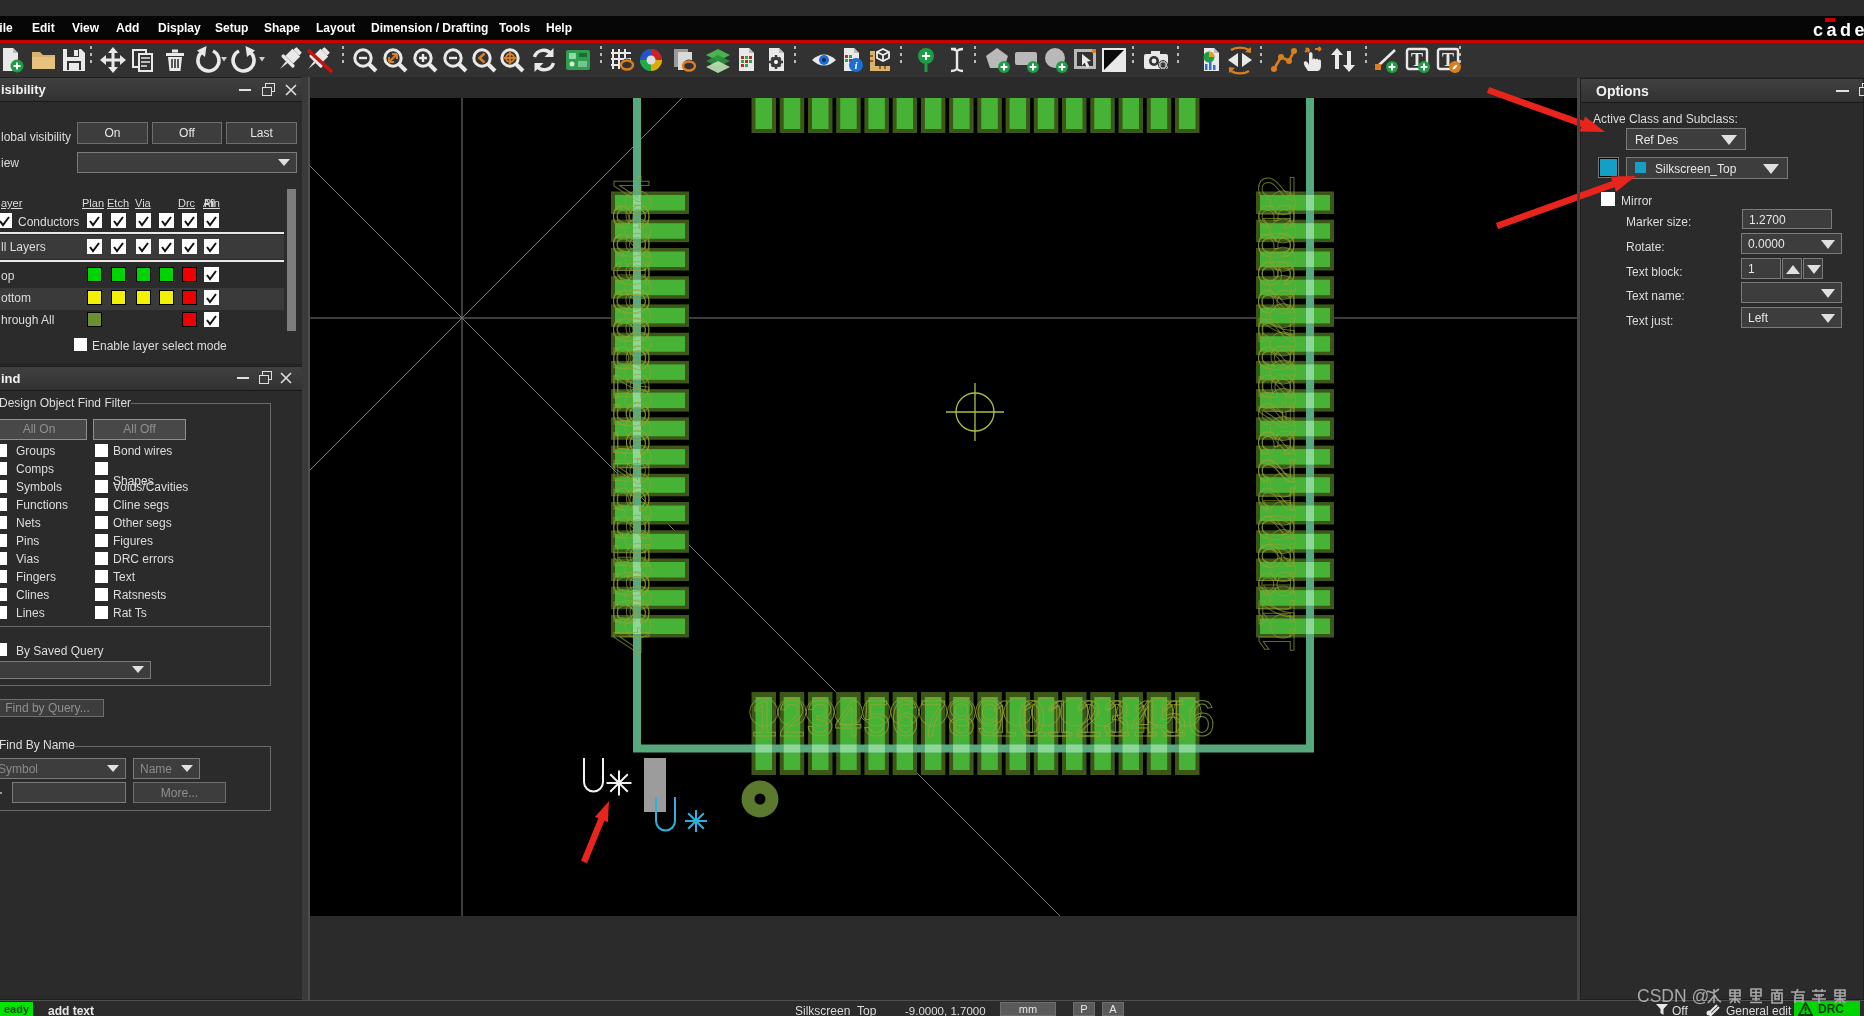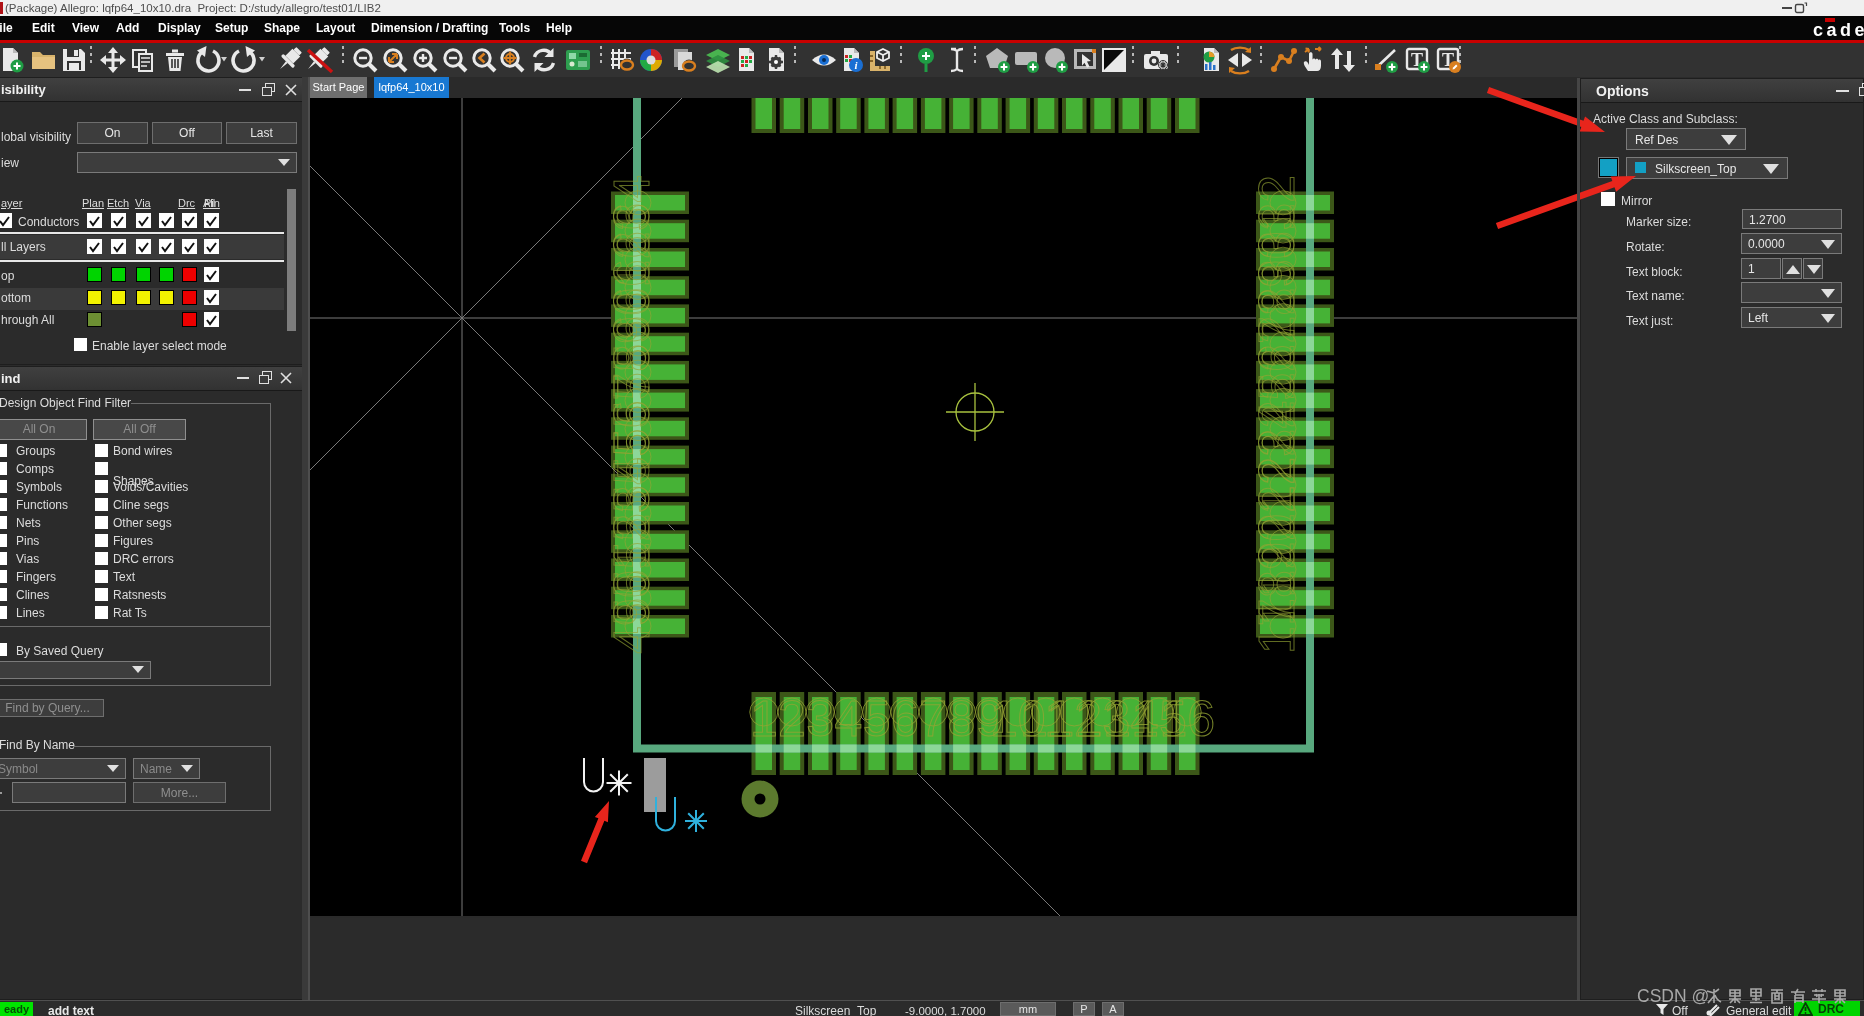--- a/index.html
+++ b/index.html
@@ -31,29 +31,20 @@
 .tab { position:absolute; top:0px; height:21px; color:#fff; font-size:11px;
   text-align:center; padding-top:4px; background:#6f6f6f; white-space:nowrap; overflow:hidden; }
 #canvas { position:absolute; top:21px; left:1px; width:1268px; height:818px; background:#000; }
 #command { top:916px; left:309px; width:1270px; height:84px; }
 #statusbar { top:1000px; left:0; width:1864px; height:16px; background:#2b2b2b;
   border-top:1px solid #505050; color:#d8d8d8; font-size:12px; }
 #options { top:78px; left:1580px; width:284px; height:922px; }
 </style></head>
 <body>
 <div id="root">
-  <div id="titlebar" class="abs">
-    <div style="position:absolute;left:0px;top:2px;width:3px;height:12px;background:#b01217;"></div>
-    <div class="ttext">(Package) Allegro: lqfp64_10x10.dra&nbsp; Project: D:/study/allegro/test01/LIB2</div>
-    <div style="position:absolute;left:1782px;top:7px;width:10px;height:2px;background:#444;"></div>
-    <svg style="position:absolute;left:1794px;top:1px;" width="14" height="14">
-        <rect x="1.5" y="3.5" width="8" height="8" rx="1.5" fill="none" stroke="#444" stroke-width="1.4"></rect>
-        <path d="M10.5 2 h2 v3" fill="none" stroke="#444" stroke-width="1.2"></path>
-      </svg>
-  </div>
   <div id="menubar" class="abs">
     <span class="mi" style="left:-8px">File</span>
     <span class="mi" style="left:32px">Edit</span>
     <span class="mi" style="left:72px">View</span>
     <span class="mi" style="left:116px">Add</span>
     <span class="mi" style="left:158px">Display</span>
     <span class="mi" style="left:215px">Setup</span>
     <span class="mi" style="left:264px">Shape</span>
     <span class="mi" style="left:316px">Layout</span>
     <span class="mi" style="left:371px">Dimension / Drafting</span>
@@ -516,24 +507,20 @@
 <div class="dd" style="left:150px;top:391px;width:67px;height:21px;color:#8a8a8a;padding:3px 0 0 6px;">Name<span class="tri"></span></div>
 <div class="dd" style="left:29px;top:415px;width:114px;height:21px;"></div>
 <div style="position:absolute;left:14px;top:425px;width:5px;height:2px;background:#9a9a9a;"></div>
 <div class="dk-btn gray" style="left:150px;top:415px;width:93px;height:21px;padding-top:3px;">More...</div>
     </div>
 
   <div class="abs" style="left:302px;top:77px;width:5.5px;height:923px;background:#3a3a3a;z-index:5;"></div>
   <div class="abs" style="left:307.5px;top:77px;width:2.5px;height:923px;background:#4e4e4e;z-index:5;"></div>
   <div class="abs" style="left:1577px;top:78px;width:3px;height:922px;background:#454545;z-index:5;"></div>
   <div id="canvaswrap" class="abs">
-    <div id="tabbar">
-      <div class="tab" style="left:1px;width:57px;">Start Page</div>
-      <div class="tab" style="left:65px;width:75px;background:#1878d2;">lqfp64_10x10</div>
-    </div>
     <div id="canvas"><svg width="1268" height="818">
           <g stroke="#8f8f8f" stroke-width="1" opacity="0.85">
 <line x1="152" y1="0" x2="152" y2="818"></line>
 <line x1="0" y1="220" x2="1268" y2="220"></line>
 <line x1="-68" y1="0" x2="750" y2="818"></line>
 <line x1="372" y1="0" x2="-446" y2="818"></line>
 </g>
 <g>
 <rect x="441.5" y="-50" width="24.5" height="85" fill="#3c5718"></rect>
 <rect x="445.5" y="-50" width="16.5" height="81" fill="#46b236"></rect>
@@ -845,21 +832,21 @@
           <rect x="0.5" y="4.5" width="9" height="8" fill="#3a3a3a" stroke="#e0e0e0"></rect>
         </svg>
       </div>
 <div class="lbl" style="left:12px;top:33px;">Active Class and Subclass:</div>
 <div class="dd" style="left:45px;top:49px;width:120px;height:22px;padding:4px 0 0 8px;">Ref Des<span class="tri" style="border-left-width:8px;border-right-width:8px;border-top-width:10px;right:8px;"></span></div>
 <div style="position:absolute;left:18px;top:79px;width:19px;height:19px;background:#13a0c4;border:1px solid #000;outline:1px solid #777;"></div>
 <div class="dd" style="left:45px;top:78px;width:162px;height:22px;padding:4px 0 0 8px;"><span style="display:inline-block;width:11px;height:11px;background:#13a0c4;margin-right:9px;"></span>Silkscreen_Top<span class="tri" style="border-left-width:8px;border-right-width:8px;border-top-width:10px;right:8px;"></span></div>
 <div class="cb" style="left:20px;top:113px;width:14px;height:14px;"></div>
 <div class="lbl" style="left:40px;top:115px;">Mirror</div>
 <div class="lbl" style="left:45px;top:136px;">Marker size:</div>
-<div class="dd" style="left:161px;top:130px;width:100px;height:20px;padding:3px 0 0 6px;">1.2700</div>
+<div class="dd" style="left:161px;top:130px;width:90px;height:20px;padding:3px 0 0 6px;">1.2700</div>
 <div class="lbl" style="left:45px;top:161px;">Rotate:</div>
 <div class="dd" style="left:160px;top:154px;width:101px;height:21px;padding:3px 0 0 6px;">0.0000<span class="tri" style="border-left-width:7px;border-right-width:7px;border-top-width:9px;"></span></div>
 <div class="lbl" style="left:45px;top:186px;text-align:center;">Text block:</div>
 <div class="dd" style="left:160px;top:179px;width:40px;height:21px;padding:3px 0 0 6px;">1</div>
 <div class="dd" style="left:201px;top:179px;width:20px;height:21px;">
         <span style="position:absolute;left:3px;top:6px;width:0;height:0;border-left:7px solid transparent;border-right:7px solid transparent;border-bottom:9px solid #e0e0e0;"></span>
       </div>
 <div class="dd" style="left:222px;top:179px;width:20px;height:21px;">
         <span style="position:absolute;left:3px;top:6px;width:0;height:0;border-left:7px solid transparent;border-right:7px solid transparent;border-top:9px solid #e0e0e0;"></span>
       </div>

